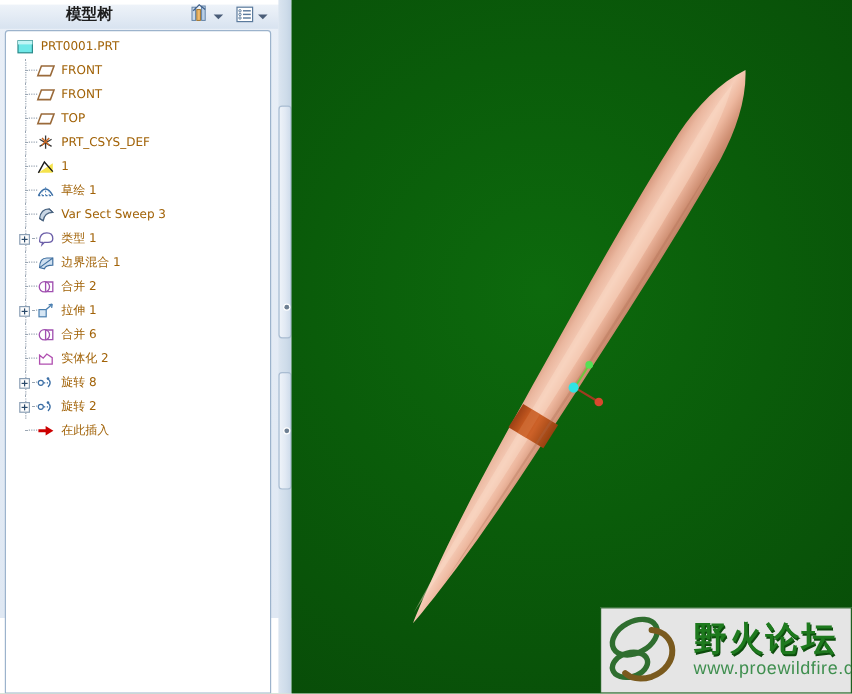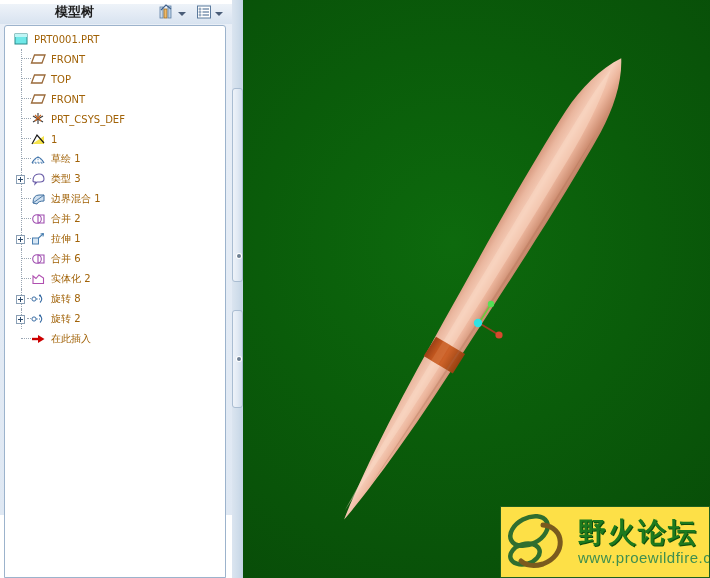--- a/index.html
+++ b/index.html
@@ -191,21 +191,21 @@
     left: 0; top: 0;
     width: 467px; height: 578px;
   }
 
   #logo {
     position: absolute;
     right: 0;
     bottom: 0;
     width: 210px;
     height: 72px;
-    background: #fde047;
+    background: #e5e5e5;
     border: 1px solid #1f5f1f;
     box-sizing: border-box;
     display: flex;
     align-items: center;
     overflow: hidden;
   }
   #logo-mark { flex: 0 0 74px; margin-left: 2px; }
   #logo-text-wrap {
     display: flex;
     flex-direction: column;
@@ -292,32 +292,32 @@
         </div>
 
         <div class="row child">
           <span class="vline"></span>
           <span class="conn"></span>
           <span class="ico">
             <svg width="17" height="16" viewBox="0 0 17 16">
                 <path d="M4.5 4 L15 4 L12 12 L1.5 12 Z" fill="none" stroke="#9a6a3a" stroke-width="1.3"></path>
               </svg>
           </span>
-          <span class="label">TOP</span>
+          <span class="label">FRONT</span>
         </div>
 
         <div class="row child">
           <span class="vline"></span>
           <span class="conn"></span>
           <span class="ico">
             <svg width="17" height="16" viewBox="0 0 17 16">
                 <path d="M4.5 4 L15 4 L12 12 L1.5 12 Z" fill="none" stroke="#9a6a3a" stroke-width="1.3"></path>
               </svg>
           </span>
-          <span class="label">FRONT</span>
+          <span class="label">TOP</span>
         </div>
 
         <div class="row child">
           <span class="vline"></span>
           <span class="conn"></span>
           <span class="ico">
             <svg width="17" height="16" viewBox="0 0 17 16">
               <path d="M8 2 L8 13 M3 5 L13 11 M13 5 L3 11" stroke="#3a3a3a" stroke-width="1.1"></path>
               <path d="M5 4 L11 10 M11 4 L5 10" stroke="#c8641e" stroke-width="1.2"></path>
             </svg>
@@ -343,31 +343,43 @@
           <span class="ico">
             <svg width="17" height="16" viewBox="0 0 17 16">
               <path d="M2 12 Q8 1 14 12" fill="none" stroke="#3b6ea5" stroke-width="1.2"></path>
               <path d="M2 12 L14 12" stroke="#3b6ea5" stroke-width="1" stroke-dasharray="1.6 1.4"></path>
               <path d="M5 12 L5 8 M8 12 L8 5 M11 12 L11 8" stroke="#5a8cc0" stroke-width="0.9" stroke-dasharray="1.4 1.4"></path>
             </svg>
           </span>
           <span class="label">草绘 1</span>
         </div>
 
+        <div class="row child">
+          <span class="vline"></span>
+          <span class="conn"></span>
+          <span class="ico">
+            <svg width="17" height="16" viewBox="0 0 17 16">
+              <path d="M3 11 Q4 3 11 3 L14 6 Q7 6 6 13 Z" fill="#c9d6e4" stroke="#4a6480" stroke-width="1"></path>
+              <path d="M11 3 L14 6" stroke="#4a6480" stroke-width="1"></path>
+              <path d="M3 11 L6 13" stroke="#4a6480" stroke-width="1"></path>
+            </svg>
+          </span>
+          <span class="label">Var Sect Sweep 3</span>
+        </div>
 
         <div class="row child">
           <span class="vline"></span>
           <span class="plus"></span>
           <span class="conn" style="left:22px;width:4px;"></span>
           <span class="ico">
             <svg width="17" height="16" viewBox="0 0 17 16">
               <path d="M3 10 Q3 3 9 3 Q14 3 14 8 Q14 11 10 11 L7 11 L5 13 L5.5 11 Q3 11 3 10 Z" fill="none" stroke="#6b5ea8" stroke-width="1.1"></path>
             </svg>
           </span>
-          <span class="label">类型 3</span>
+          <span class="label">类型 1</span>
         </div>
 
         <div class="row child">
           <span class="vline"></span>
           <span class="conn"></span>
           <span class="ico">
             <svg width="17" height="16" viewBox="0 0 17 16">
               <path d="M3 12 Q3 4 9 4 L14 4 L14 10 Q8 10 7 13 Z" fill="#cfe0f0" stroke="#3f6f9f" stroke-width="1"></path>
               <path d="M3 12 L14 4" stroke="#3f6f9f" stroke-width="0.9"></path>
             </svg>

